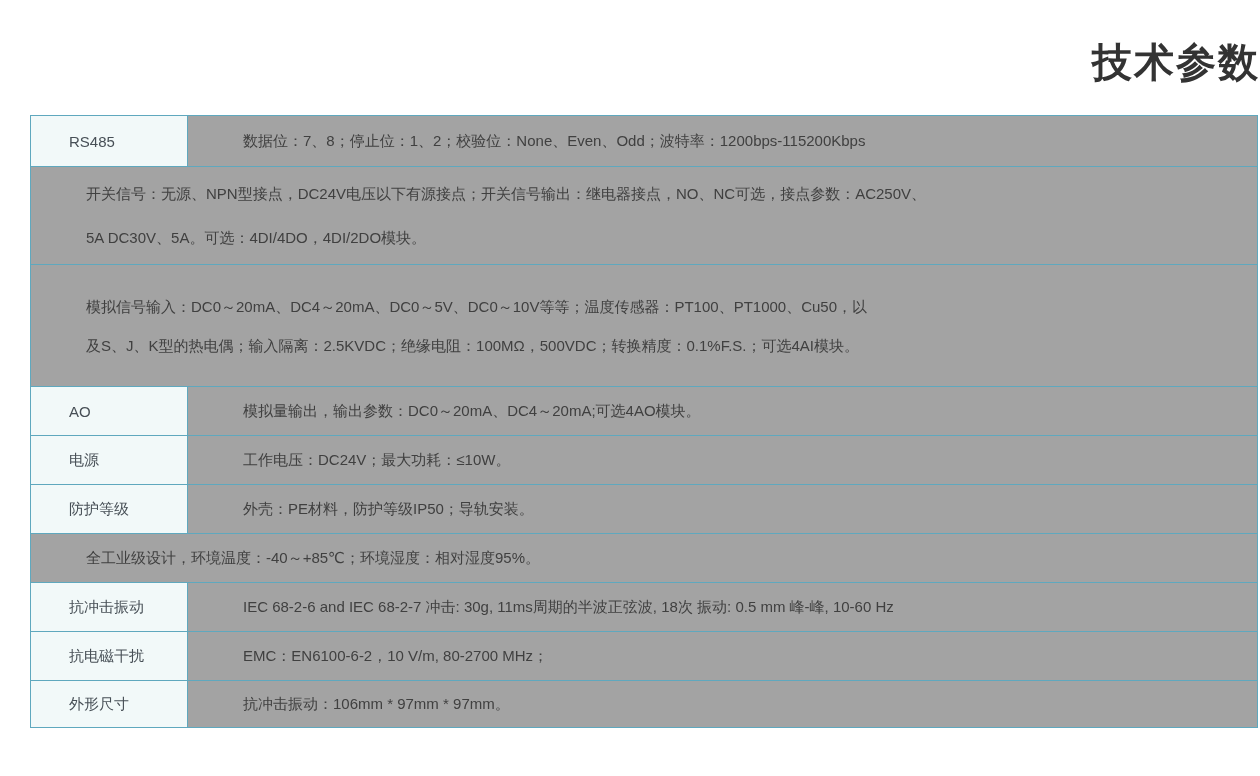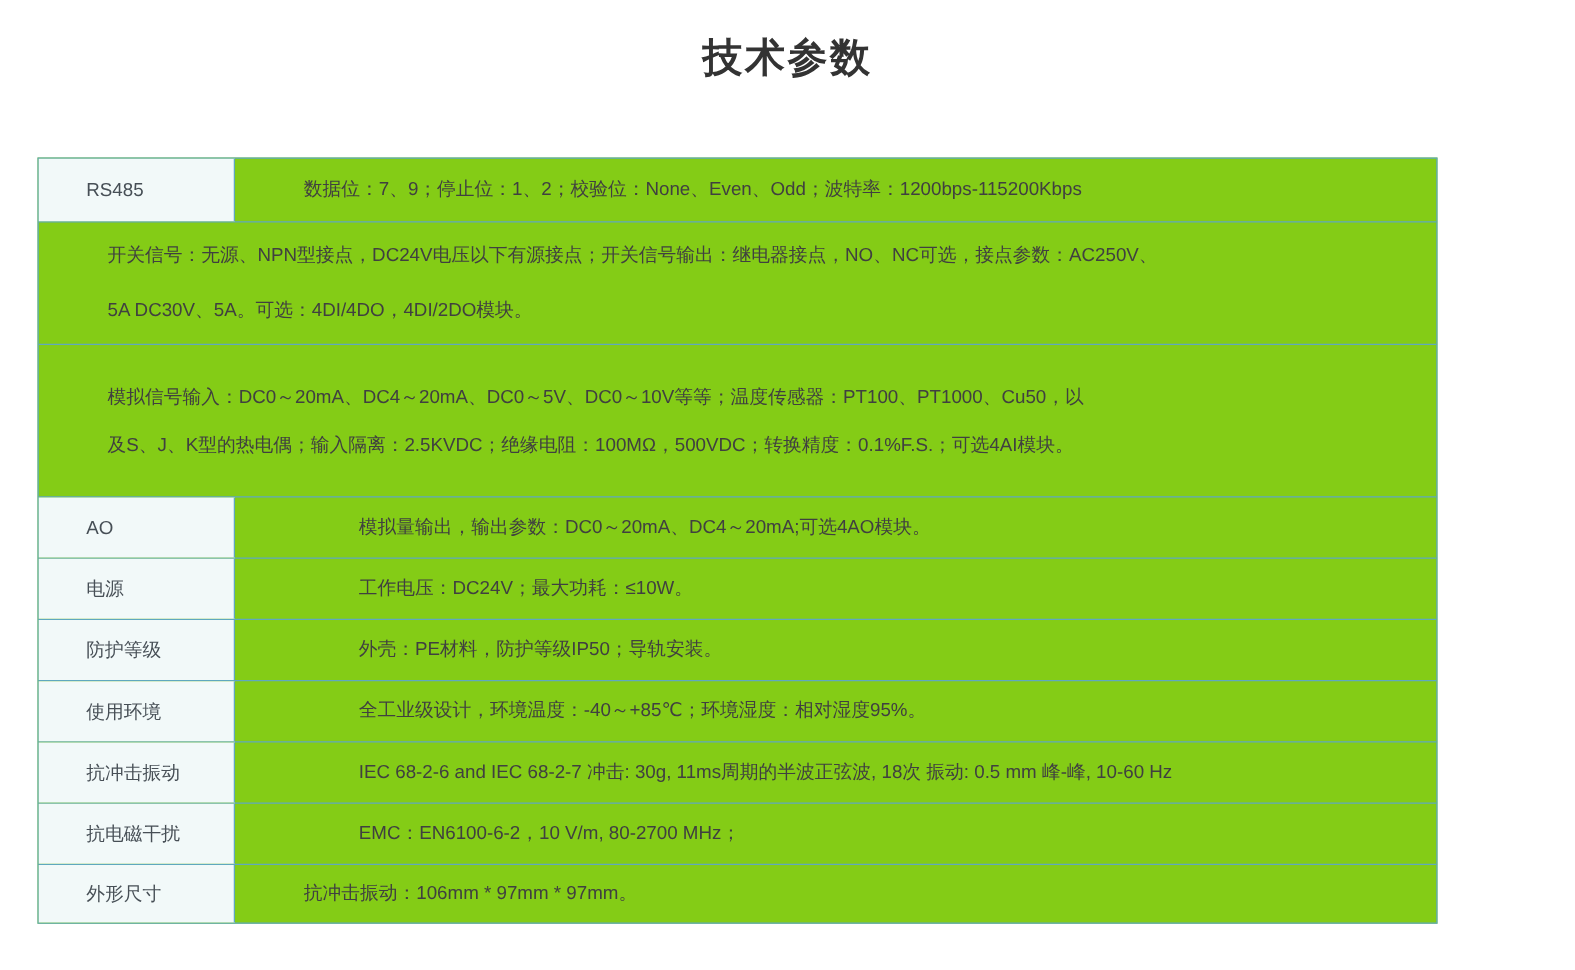--- a/index.html
+++ b/index.html
@@ -10,48 +10,48 @@
   }
   .page {
     position: relative;
     width: 1260px;
     height: 776px;
     background: #ffffff;
     overflow: hidden;
   }
   .page-title {
     margin: 0;
-    padding-top: 28px;
-    text-align: center;
-    font-size: 32px;
+    padding-top: 44px;
+    text-align: right;
+    font-size: 40px;
     line-height: 36px;
     font-weight: 700;
     color: #333333;
     letter-spacing: 2px;
   }
   .spec-table {
     position: absolute;
     left: 30px;
-    top: 126px;
-    width: 1120px;
+    top: 115px;
+    width: 1228px;
     border: 1px solid #5fa8be;
     box-sizing: border-box;
-    background: #84cc16;
+    background: #a3a3a3;
   }
   .spec-row {
     display: flex;
     align-items: stretch;
     border-top: 1px solid #5fa8be;
     min-height: 48px;
   }
   .spec-row:first-child { border-top: none; }
   .row-h-rs485 { min-height: 50px; }
   .row-h-dido  { min-height: 97px; }
   .row-h-ai    { min-height: 121px; }
-  .row-h-std   { min-height: 48px; gap: 44px; }
+  .row-h-std   { min-height: 48px; }
   .row-h-last  { min-height: 46px; }
   .label-cell {
     flex: 0 0 157px;
     box-sizing: border-box;
     background: #f2f9f9;
     border-right: 1px solid #5fa8be;
     display: flex;
     align-items: center;
     padding-left: 38px;
     font-size: 15px;
@@ -75,21 +75,21 @@
 <body>
 
 <div class="page">
 
   <h1 class="page-title">技术参数</h1>
 
   <div class="spec-table">
 
     <div class="spec-row row-h-rs485">
       <div class="label-cell">RS485</div>
-      <div class="value-cell">数据位：7、9；停止位：1、2；校验位：None、Even、Odd；波特率：1200bps-115200Kbps</div>
+      <div class="value-cell">数据位：7、8；停止位：1、2；校验位：None、Even、Odd；波特率：1200bps-115200Kbps</div>
     </div>
 
     <div class="spec-row row-h-dido">
       <div class="value-cell">开关信号：无源、NPN型接点，DC24V电压以下有源接点；开关信号输出：继电器接点，NO、NC可选，接点参数：AC250V、
 5A DC30V、5A。可选：4DI/4DO，4DI/2DO模块。</div>
     </div>
 
     <div class="spec-row row-h-ai">
       <div class="value-cell">模拟信号输入：DC0～20mA、DC4～20mA、DC0～5V、DC0～10V等等；温度传感器：PT100、PT1000、Cu50，以
 及S、J、K型的热电偶；输入隔离：2.5KVDC；绝缘电阻：100MΩ，500VDC；转换精度：0.1%F.S.；可选4AI模块。</div>
@@ -104,21 +104,20 @@
       <div class="label-cell">电源</div>
       <div class="value-cell">工作电压：DC24V；最大功耗：≤10W。</div>
     </div>
 
     <div class="spec-row row-h-std">
       <div class="label-cell">防护等级</div>
       <div class="value-cell">外壳：PE材料，防护等级IP50；导轨安装。</div>
     </div>
 
     <div class="spec-row row-h-std">
-      <div class="label-cell">使用环境</div>
       <div class="value-cell">全工业级设计，环境温度：-40～+85℃；环境湿度：相对湿度95%。</div>
     </div>
 
     <div class="spec-row row-h-std">
       <div class="label-cell">抗冲击振动</div>
       <div class="value-cell">IEC 68-2-6 and IEC 68-2-7 冲击: 30g, 11ms周期的半波正弦波, 18次 振动: 0.5 mm 峰-峰, 10-60 Hz</div>
     </div>
 
     <div class="spec-row row-h-std">
       <div class="label-cell">抗电磁干扰</div>

